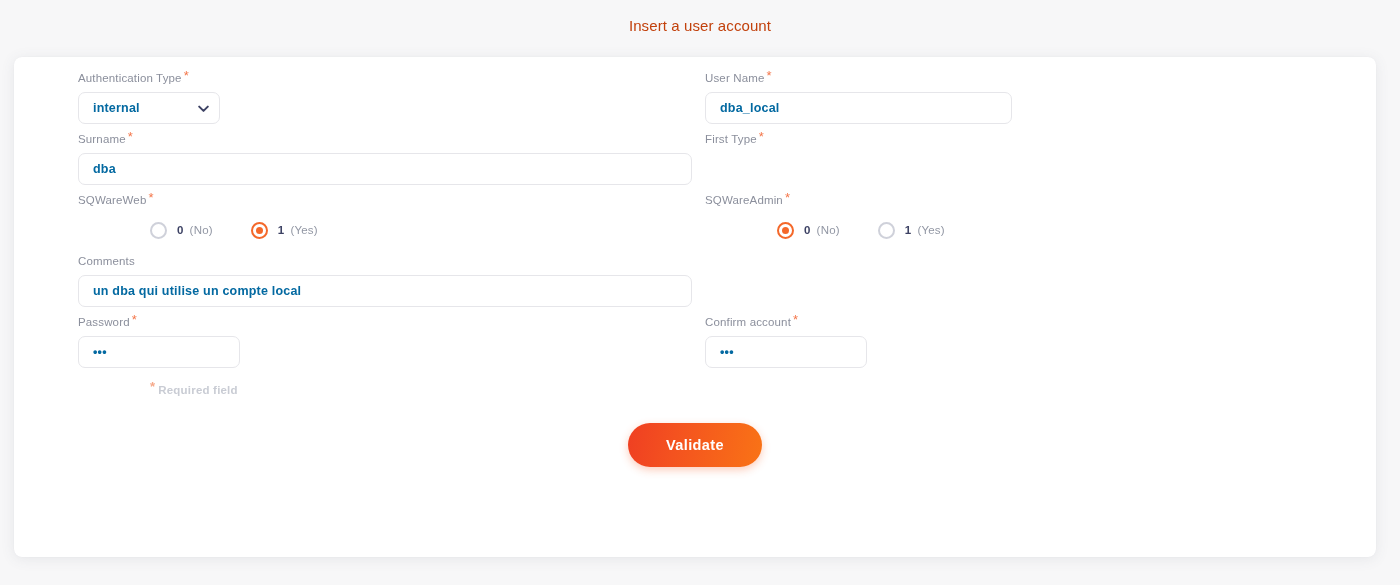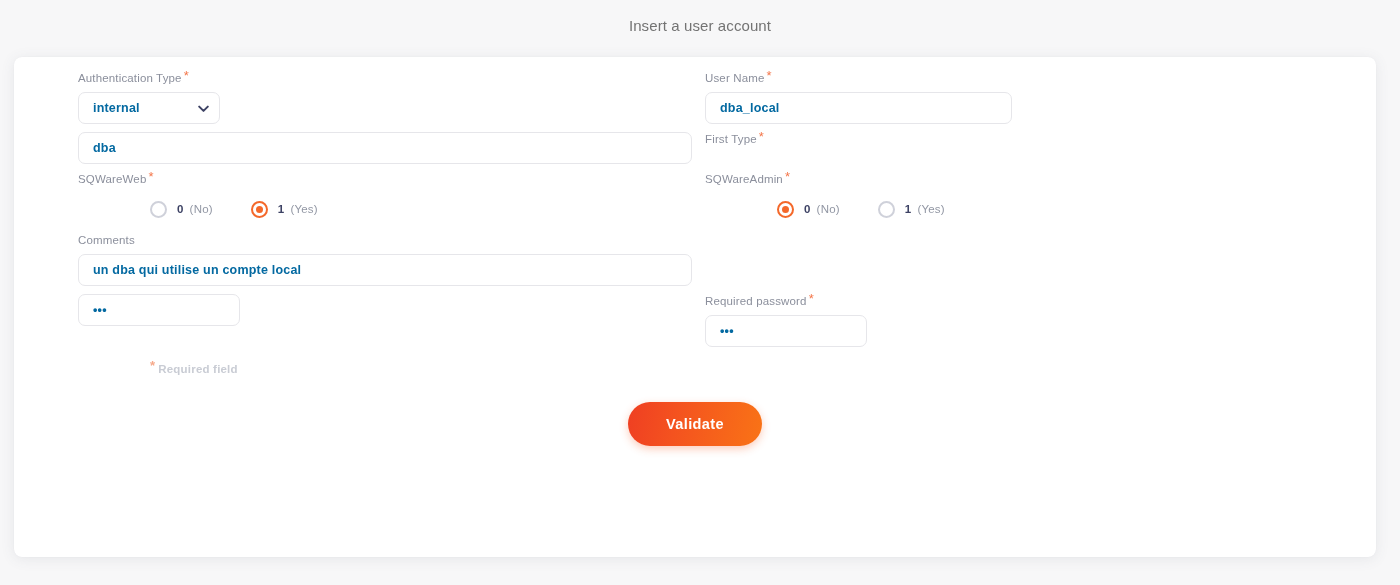--- a/index.html
+++ b/index.html
@@ -8,21 +8,21 @@
   }
   body {
     width: 1400px;
     height: 585px;
     background: #f7f7f8;
     font-family: "Liberation Sans", sans-serif;
     overflow: hidden;
   }
   .page-title {
     text-align: center;
-    color: #737373;
+    color: #c2410c;
     font-size: 15px;
     letter-spacing: 0.1px;
     padding-top: 14px;
     height: 24px;
     line-height: 24px;
   }
   .card {
     position: absolute;
     left: 14px;
     top: 57px;
@@ -222,20 +222,23 @@
         <div class="field-label">
           <span>User Name</span><span class="req">*</span>
         </div>
         <input class="input" style="width: 307px;" type="text" value="dba_local">
       </div>
     </div>
 
     <div class="sp-8"></div>
     <div class="row">
       <div class="col col-left">
+        <div class="field-label">
+          <span>Surname</span><span class="req">*</span>
+        </div>
         <input class="input input-full" type="text" value="dba" style="">
       </div>
       <div class="col col-right">
         <div class="field-label">
           <span>First Type</span><span class="req">*</span>
         </div>
       </div>
     </div>
 
     <div class="sp-8"></div>
@@ -283,25 +286,28 @@
           <span>Comments</span>
         </div>
         <input class="input input-full" type="text" value="un dba qui utilise un compte local" style="">
       </div>
       <div class="col col-right"></div>
     </div>
 
     <div class="sp-8"></div>
     <div class="row">
       <div class="col col-left">
+        <div class="field-label">
+          <span>Password</span><span class="req">*</span>
+        </div>
         <input class="input input-sm" type="text" value="•••" style="">
       </div>
       <div class="col col-right">
         <div class="field-label">
-          <span>Required password</span><span class="req">*</span>
+          <span>Confirm account</span><span class="req">*</span>
         </div>
         <input class="input input-sm" type="text" value="•••" style="">
       </div>
     </div>
 
     <div class="sp-14"></div>
     <div class="row">
       <div class="col col-left">
         <div class="required-note">
           <span class="req">*</span><span>Required field</span>

